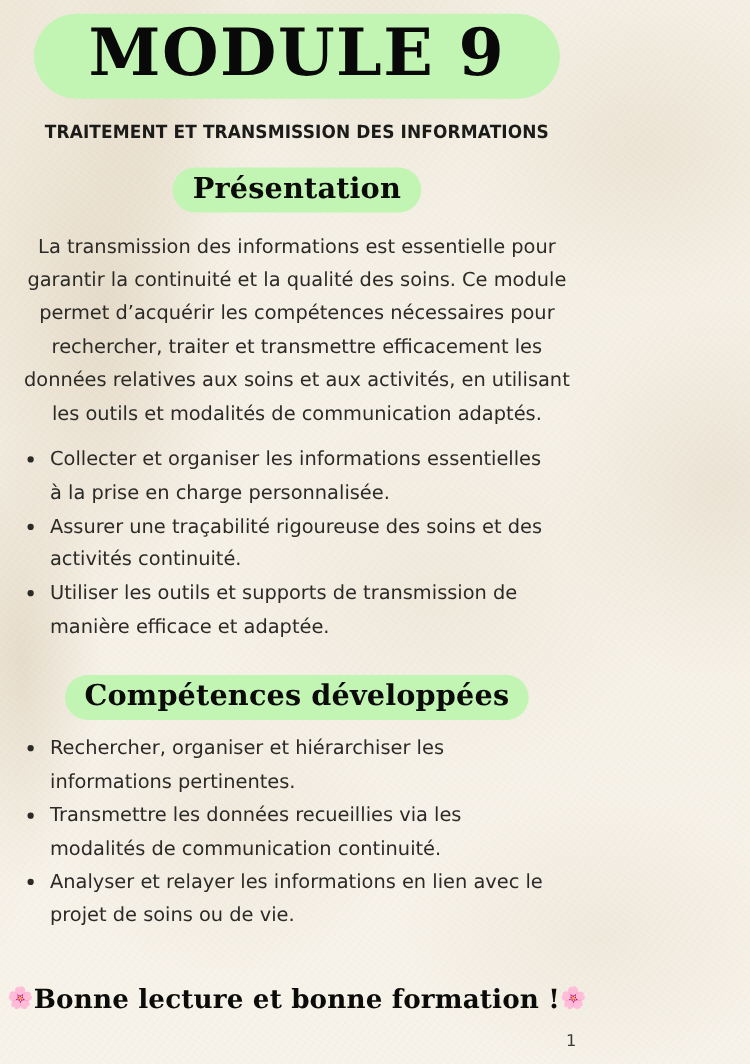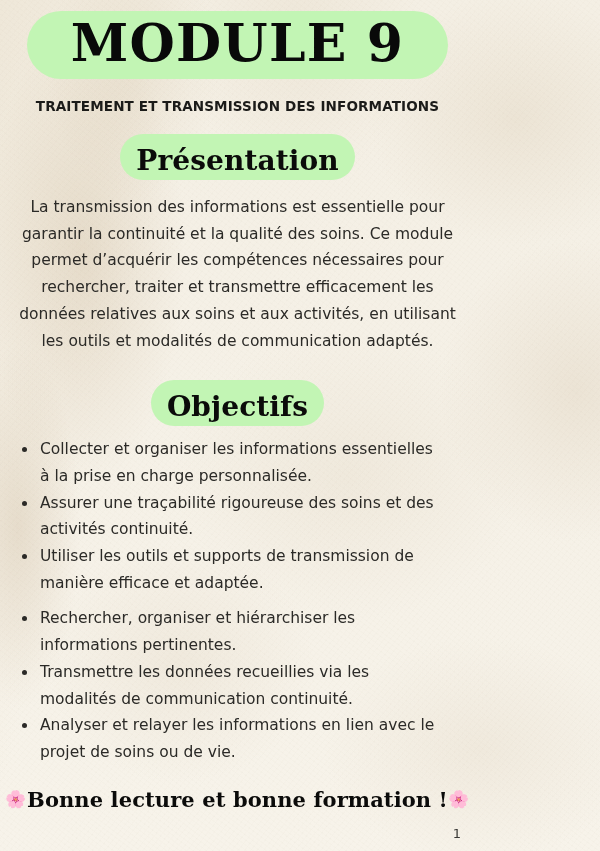--- a/index.html
+++ b/index.html
@@ -76,24 +76,24 @@
     font-size:14.6px;
     letter-spacing:.1px;
     color:#1b1b19;
     text-align:center;
     transform:scaleX(.93);
   }
 
   
   .section-heading { text-align:center; }
   .section-heading .pill {
-    padding:11px 16px 4px;
+    padding:1px 16px 4px;
     font-family:"DejaVu Serif", serif;
     font-weight:700;
-    font-size:28px;
+    font-size:23px;
     line-height:31px;
     color:#0b0b0a;
     letter-spacing:.1px;
   }
   #heading-presentation { margin-top:20px; }
   #heading-objectifs    { margin-top:26px; }
   #heading-competences  { margin-top:26px; }
 
   
   .body-text {
@@ -170,29 +170,29 @@
   <div id="title-block">
     <div class="pill" id="module-title">MODULE 9</div>
     <div id="module-subtitle">TRAITEMENT ET TRANSMISSION DES INFORMATIONS</div>
   </div>
 
   <div class="section-heading" id="heading-presentation">
     <span class="pill">Présentation</span>
   </div>
   <p class="body-text">La transmission des informations est essentielle pour garantir la continuité et la qualité des soins. Ce module permet d’acquérir les compétences nécessaires pour rechercher, traiter et transmettre efficacement les données relatives aux soins et aux activités, en utilisant les outils et modalités de communication adaptés.</p>
 
-  <div class="section-heading" id="heading-objectifs">
-    <span class="pill">Objectifs</span>
-  </div>
   <ul class="bullet-list" id="list-objectifs">
     <li>Collecter et organiser les informations essentielles à la prise en charge personnalisée.</li>
     <li>Assurer une traçabilité rigoureuse des soins et des activités continuité.</li>
     <li>Utiliser les outils et supports de transmission de manière efficace et adaptée.</li>
   </ul>
 
+  <div class="section-heading" id="heading-competences">
+    <span class="pill">Compétences développées</span>
+  </div>
   <ul class="bullet-list" id="list-competences">
     <li>Rechercher, organiser et hiérarchiser les informations pertinentes.</li>
     <li>Transmettre les données recueillies via les modalités de communication continuité.</li>
     <li>Analyser et relayer les informations en lien avec le projet de soins ou de vie.</li>
   </ul>
 
   <div id="footer-note">
     <span class="flower">🌸</span><span>Bonne lecture et bonne formation !</span><span class="flower">🌸</span>
   </div>
 

